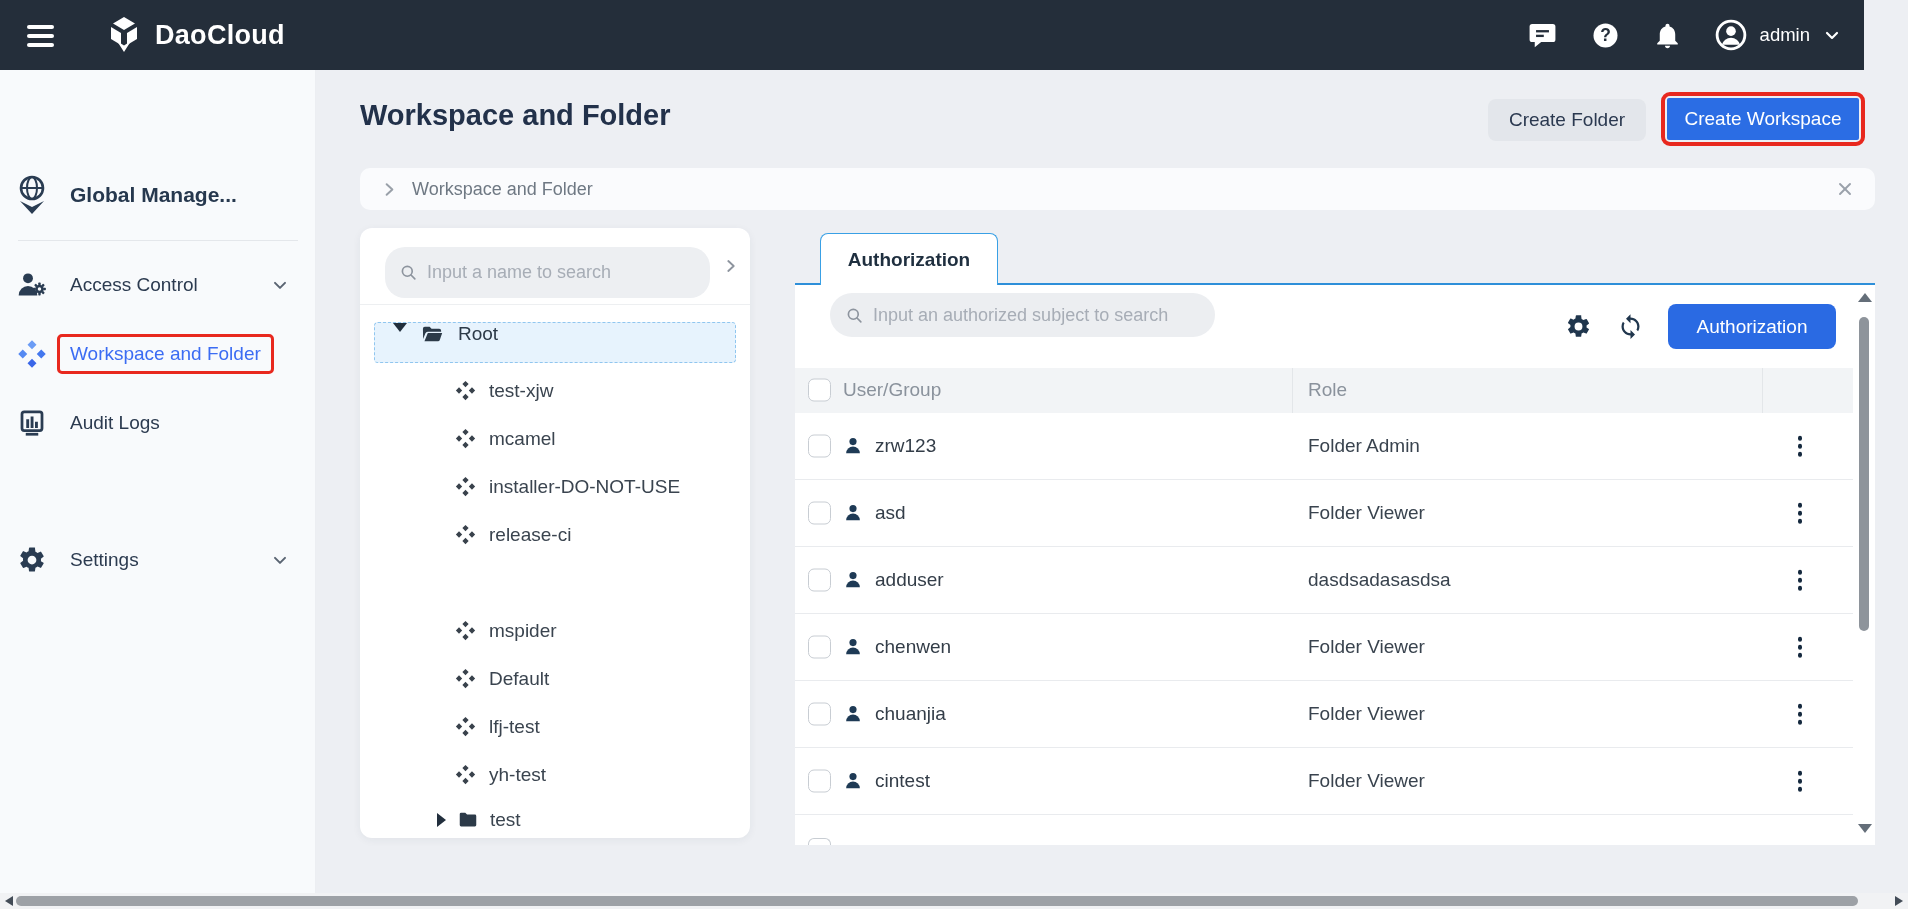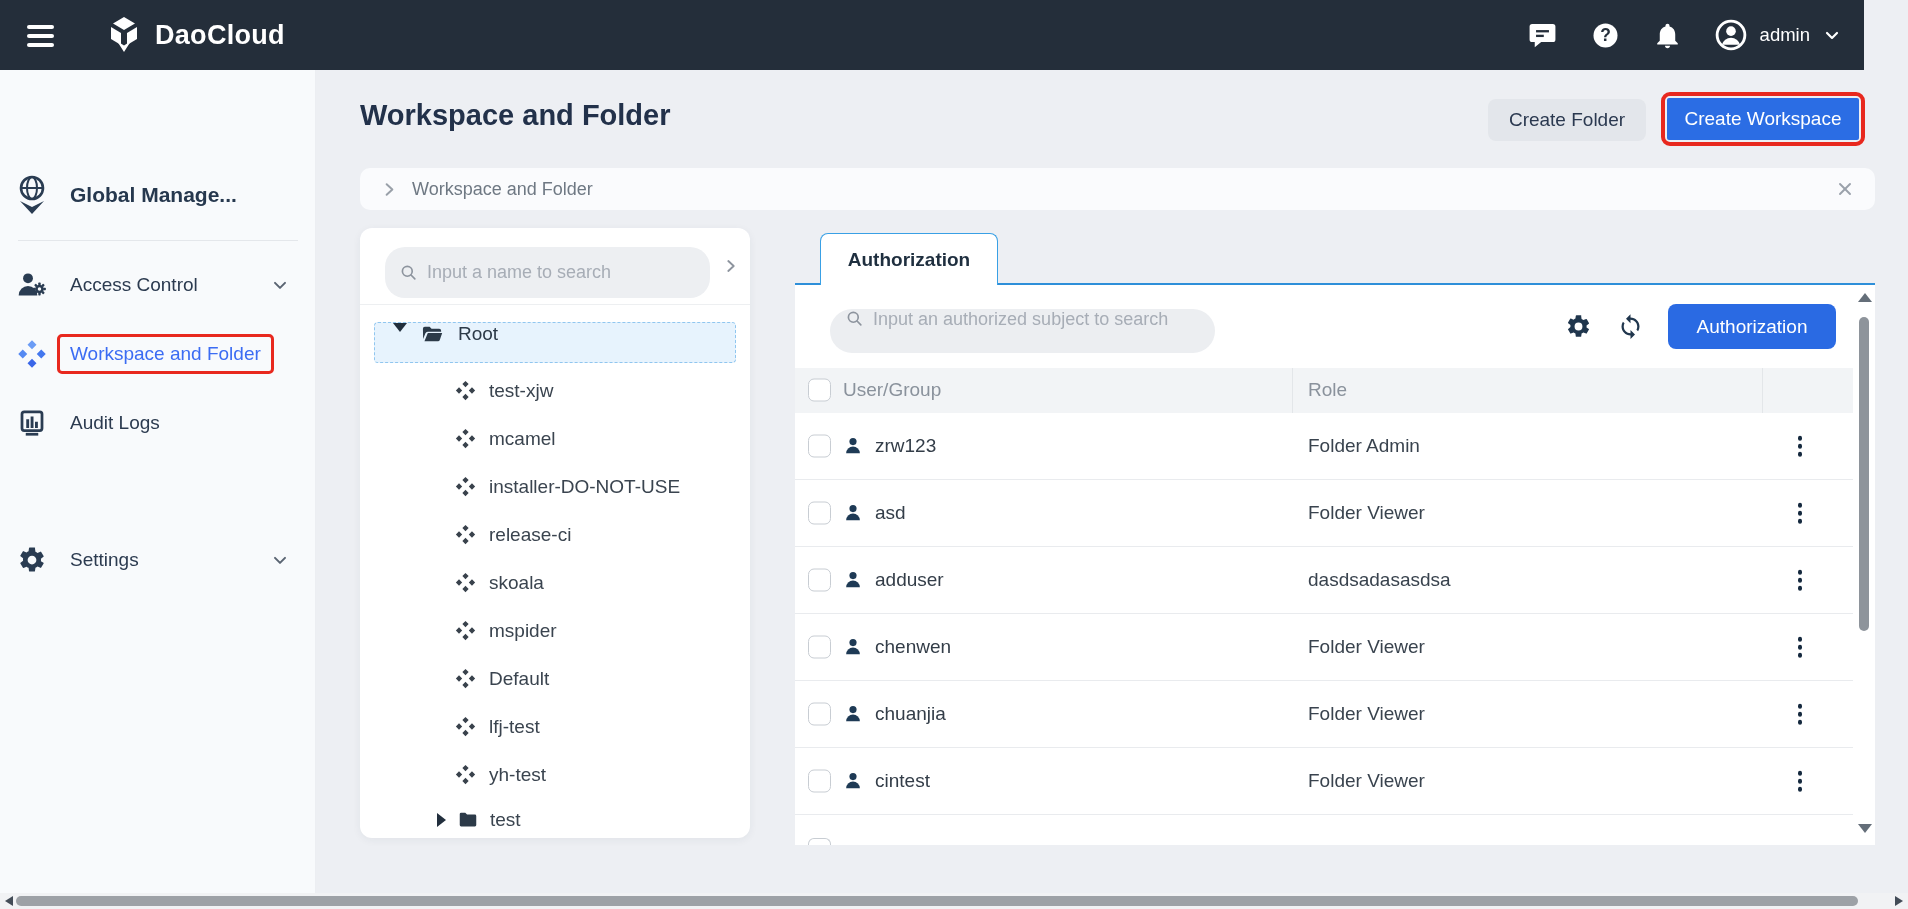--- a/index.html
+++ b/index.html
@@ -53,21 +53,21 @@
   .row-root .lbl { font-size: 19px; font-weight: 500; color: #2c3a48; }
   .t-row { position: absolute; left: 14px; width: 362px; height: 41px; display: flex; align-items: center; padding-left: 81px; gap: 13px; font-size: 19px; color: #3a444f; cursor: pointer; }
   .row-test { padding-left: 63px; gap: 11px; }
   .caret-down { width: 0; height: 0; border-left: 7px solid transparent; border-right: 7px solid transparent; border-top: 9px solid #222f3d; }
   .caret-right { width: 0; height: 0; border-top: 7px solid transparent; border-bottom: 7px solid transparent; border-left: 9px solid #222f3d; }
 
   
   .auth-tab { position: absolute; left: 820px; top: 233px; width: 178px; height: 52px; background: #fff; border: 1px solid #39a0e5; border-bottom: none; border-radius: 8px 8px 0 0; display: flex; align-items: center; justify-content: center; font-size: 19px; font-weight: 700; color: #1f2f3f; z-index: 12; cursor: pointer; }
   .tab-line { position: absolute; left: 795px; top: 283px; width: 1080px; height: 2px; background: #2e8fd9; z-index: 10; }
   .auth-panel { position: absolute; left: 795px; top: 285px; width: 1080px; height: 560px; background: #fff; z-index: 11; }
-  .subject-search { position: absolute; left: 35px; top: 24px; width: 385px; height: 44px; background: #eceef1; border-radius: 22px; display: flex; align-items: flex-start; padding: 0 15px; gap: 9px; }
+  .subject-search { position: absolute; left: 35px; top: 8px; width: 385px; height: 44px; background: #eceef1; border-radius: 22px; display: flex; align-items: center; padding: 0 15px; gap: 9px; }
   .subject-search input { border: none; outline: none; background: transparent; font-family: inherit; font-size: 18px; color: #3a444f; width: 320px; }
   .subject-search input::placeholder { color: #a7adb6; }
   .icon-btn { position: absolute; top: 28px; display: flex; cursor: pointer; }
   .gear-btn { left: 770px; }
   .refresh-btn { left: 822px; }
   .auth-btn { position: absolute; left: 873px; top: 19px; width: 168px; height: 45px; background: #2a6ae3; color: #fff; }
   .thead { position: absolute; left: 0; top: 83px; width: 1058px; height: 45px; background: #f2f4f6; }
   .thead .sep1 { position: absolute; left: 497px; top: 0; width: 1px; height: 45px; background: #e3e6e9; }
   .thead .sep2 { position: absolute; left: 967px; top: 0; width: 1px; height: 45px; background: #e3e6e9; }
   .th-label { position: absolute; top: 11px; font-size: 19px; color: #8a929c; font-weight: 500; }
@@ -299,26 +299,20 @@
         <path d="M12 1l3.6 3.6L12 8.2 8.4 4.6zM4.6 8.4L8.2 12l-3.6 3.6L1 12zM19.4 8.4L23 12l-3.6 3.6L15.8 12zM12 15.8l3.6 3.6L12 23l-3.6-3.6z"></path>
       </svg>
     <span>installer-DO-NOT-USE</span>
   </div>
   <div class="t-row" style="top:286px">
     <svg width="21" height="21" viewBox="0 0 24 24" fill="#39424c">
         <path d="M12 1l3.6 3.6L12 8.2 8.4 4.6zM4.6 8.4L8.2 12l-3.6 3.6L1 12zM19.4 8.4L23 12l-3.6 3.6L15.8 12zM12 15.8l3.6 3.6L12 23l-3.6-3.6z"></path>
       </svg>
     <span>release-ci</span>
   </div>
-  <div class="t-row" style="top:334px">
-    <svg width="21" height="21" viewBox="0 0 24 24" fill="#39424c">
-        <path d="M12 1l3.6 3.6L12 8.2 8.4 4.6zM4.6 8.4L8.2 12l-3.6 3.6L1 12zM19.4 8.4L23 12l-3.6 3.6L15.8 12zM12 15.8l3.6 3.6L12 23l-3.6-3.6z"></path>
-      </svg>
-    <span>skoala</span>
-  </div>
   <div class="t-row" style="top:382px">
     <svg width="21" height="21" viewBox="0 0 24 24" fill="#39424c">
         <path d="M12 1l3.6 3.6L12 8.2 8.4 4.6zM4.6 8.4L8.2 12l-3.6 3.6L1 12zM19.4 8.4L23 12l-3.6 3.6L15.8 12zM12 15.8l3.6 3.6L12 23l-3.6-3.6z"></path>
       </svg>
     <span>mspider</span>
   </div>
   <div class="t-row" style="top:430px">
     <svg width="21" height="21" viewBox="0 0 24 24" fill="#39424c">
         <path d="M12 1l3.6 3.6L12 8.2 8.4 4.6zM4.6 8.4L8.2 12l-3.6 3.6L1 12zM19.4 8.4L23 12l-3.6 3.6L15.8 12zM12 15.8l3.6 3.6L12 23l-3.6-3.6z"></path>
       </svg>

